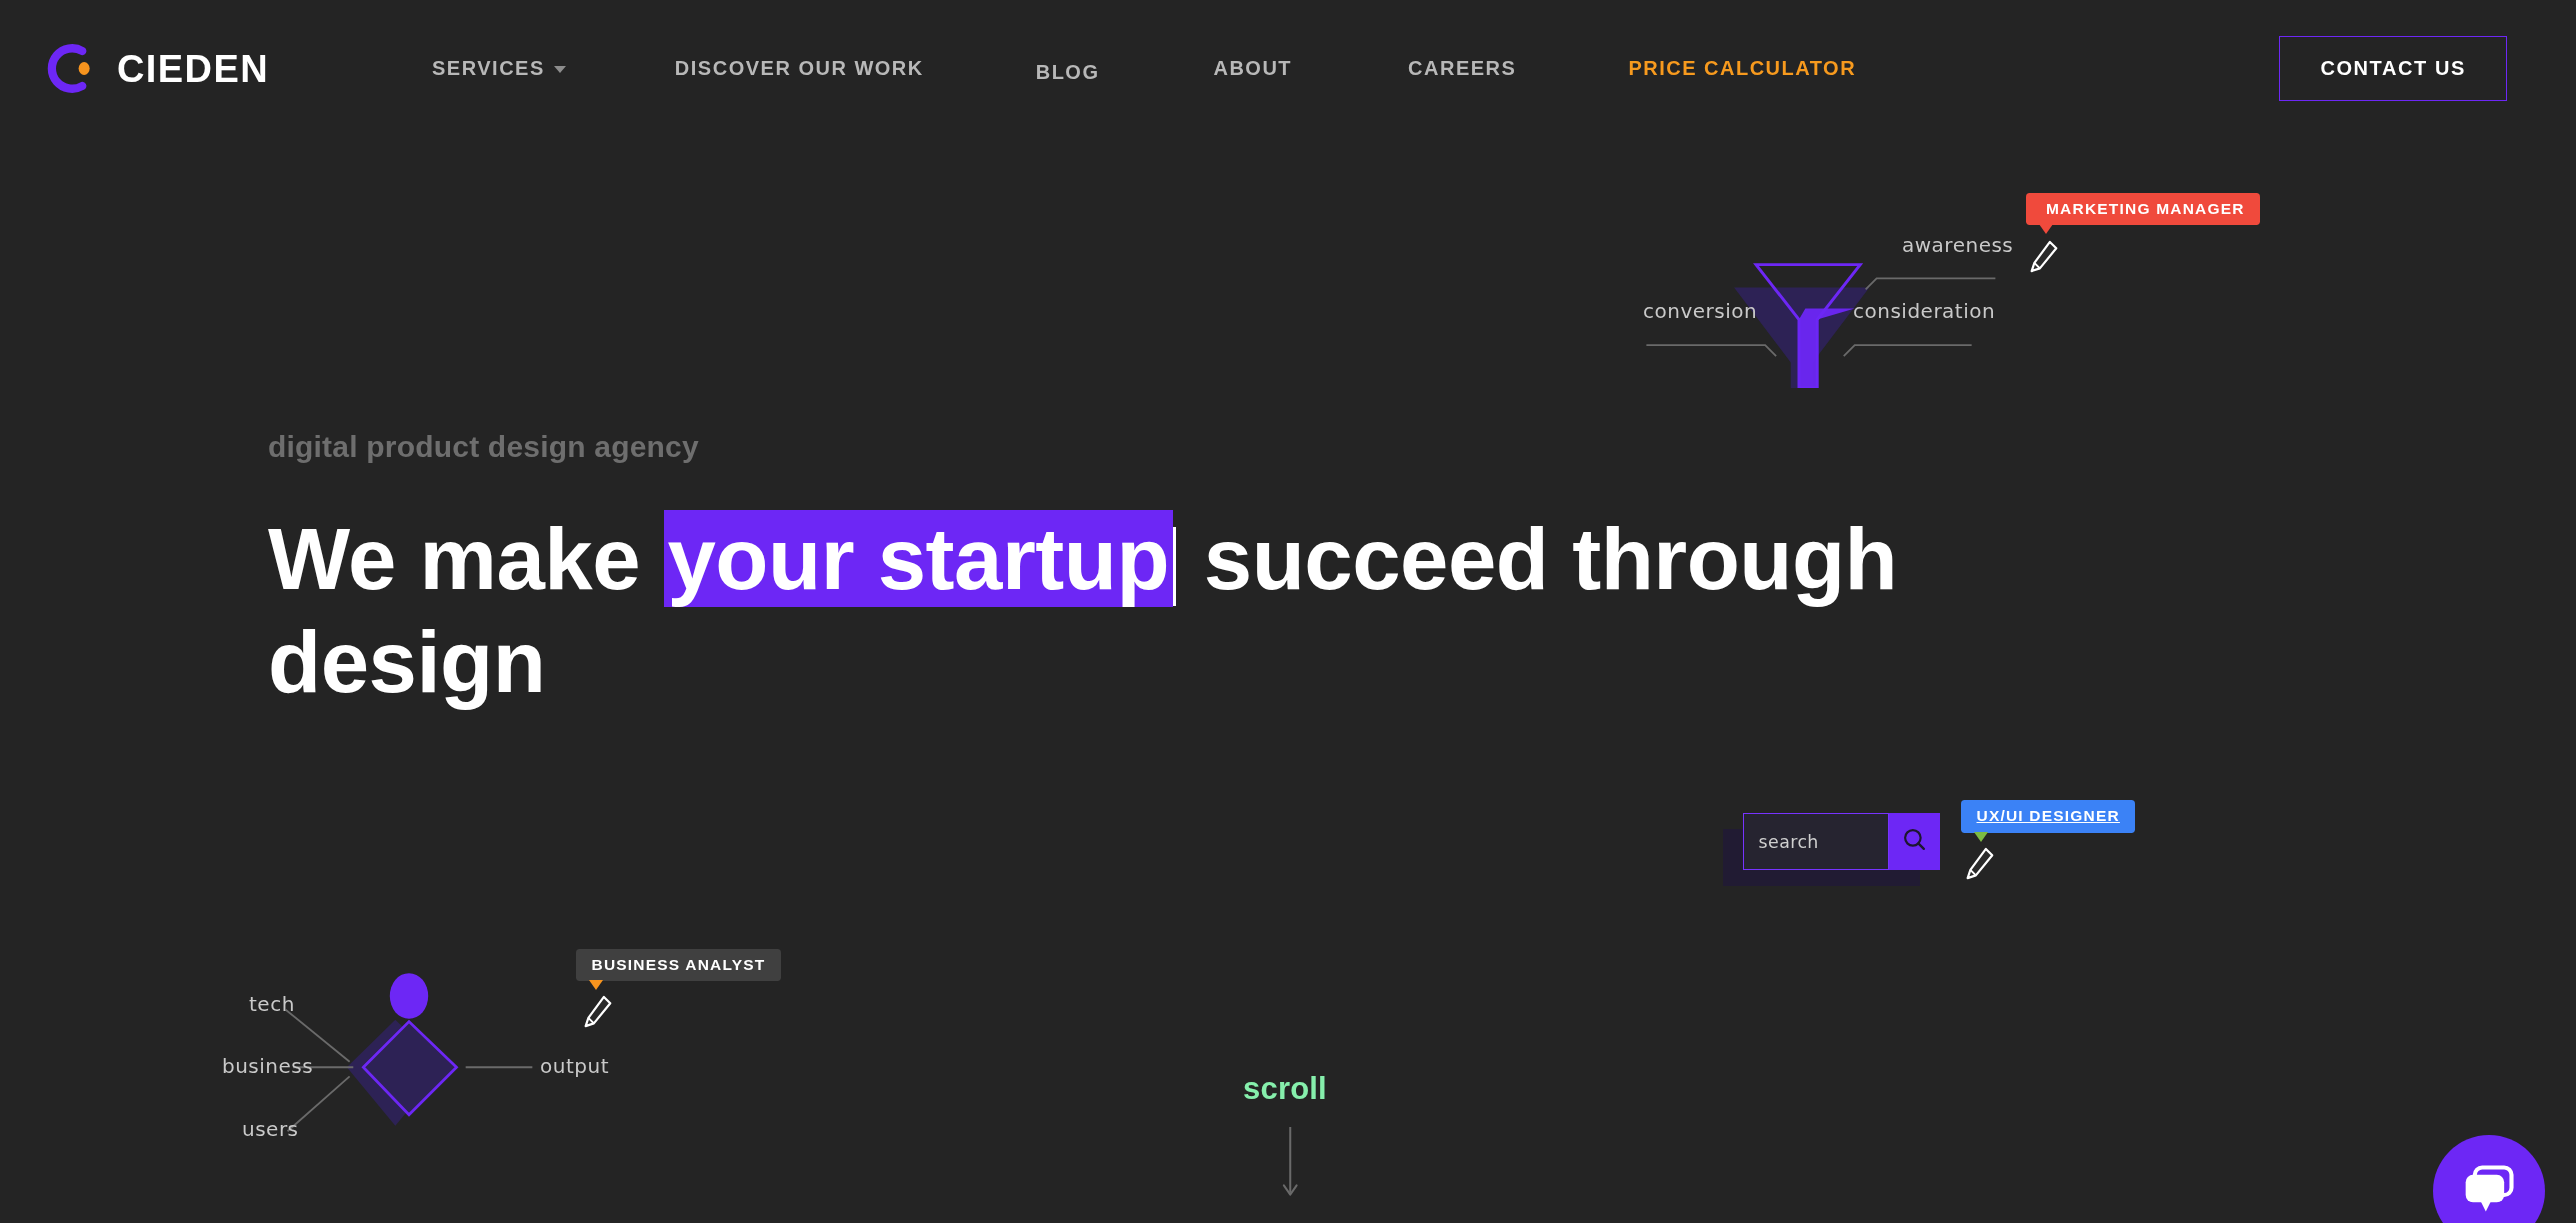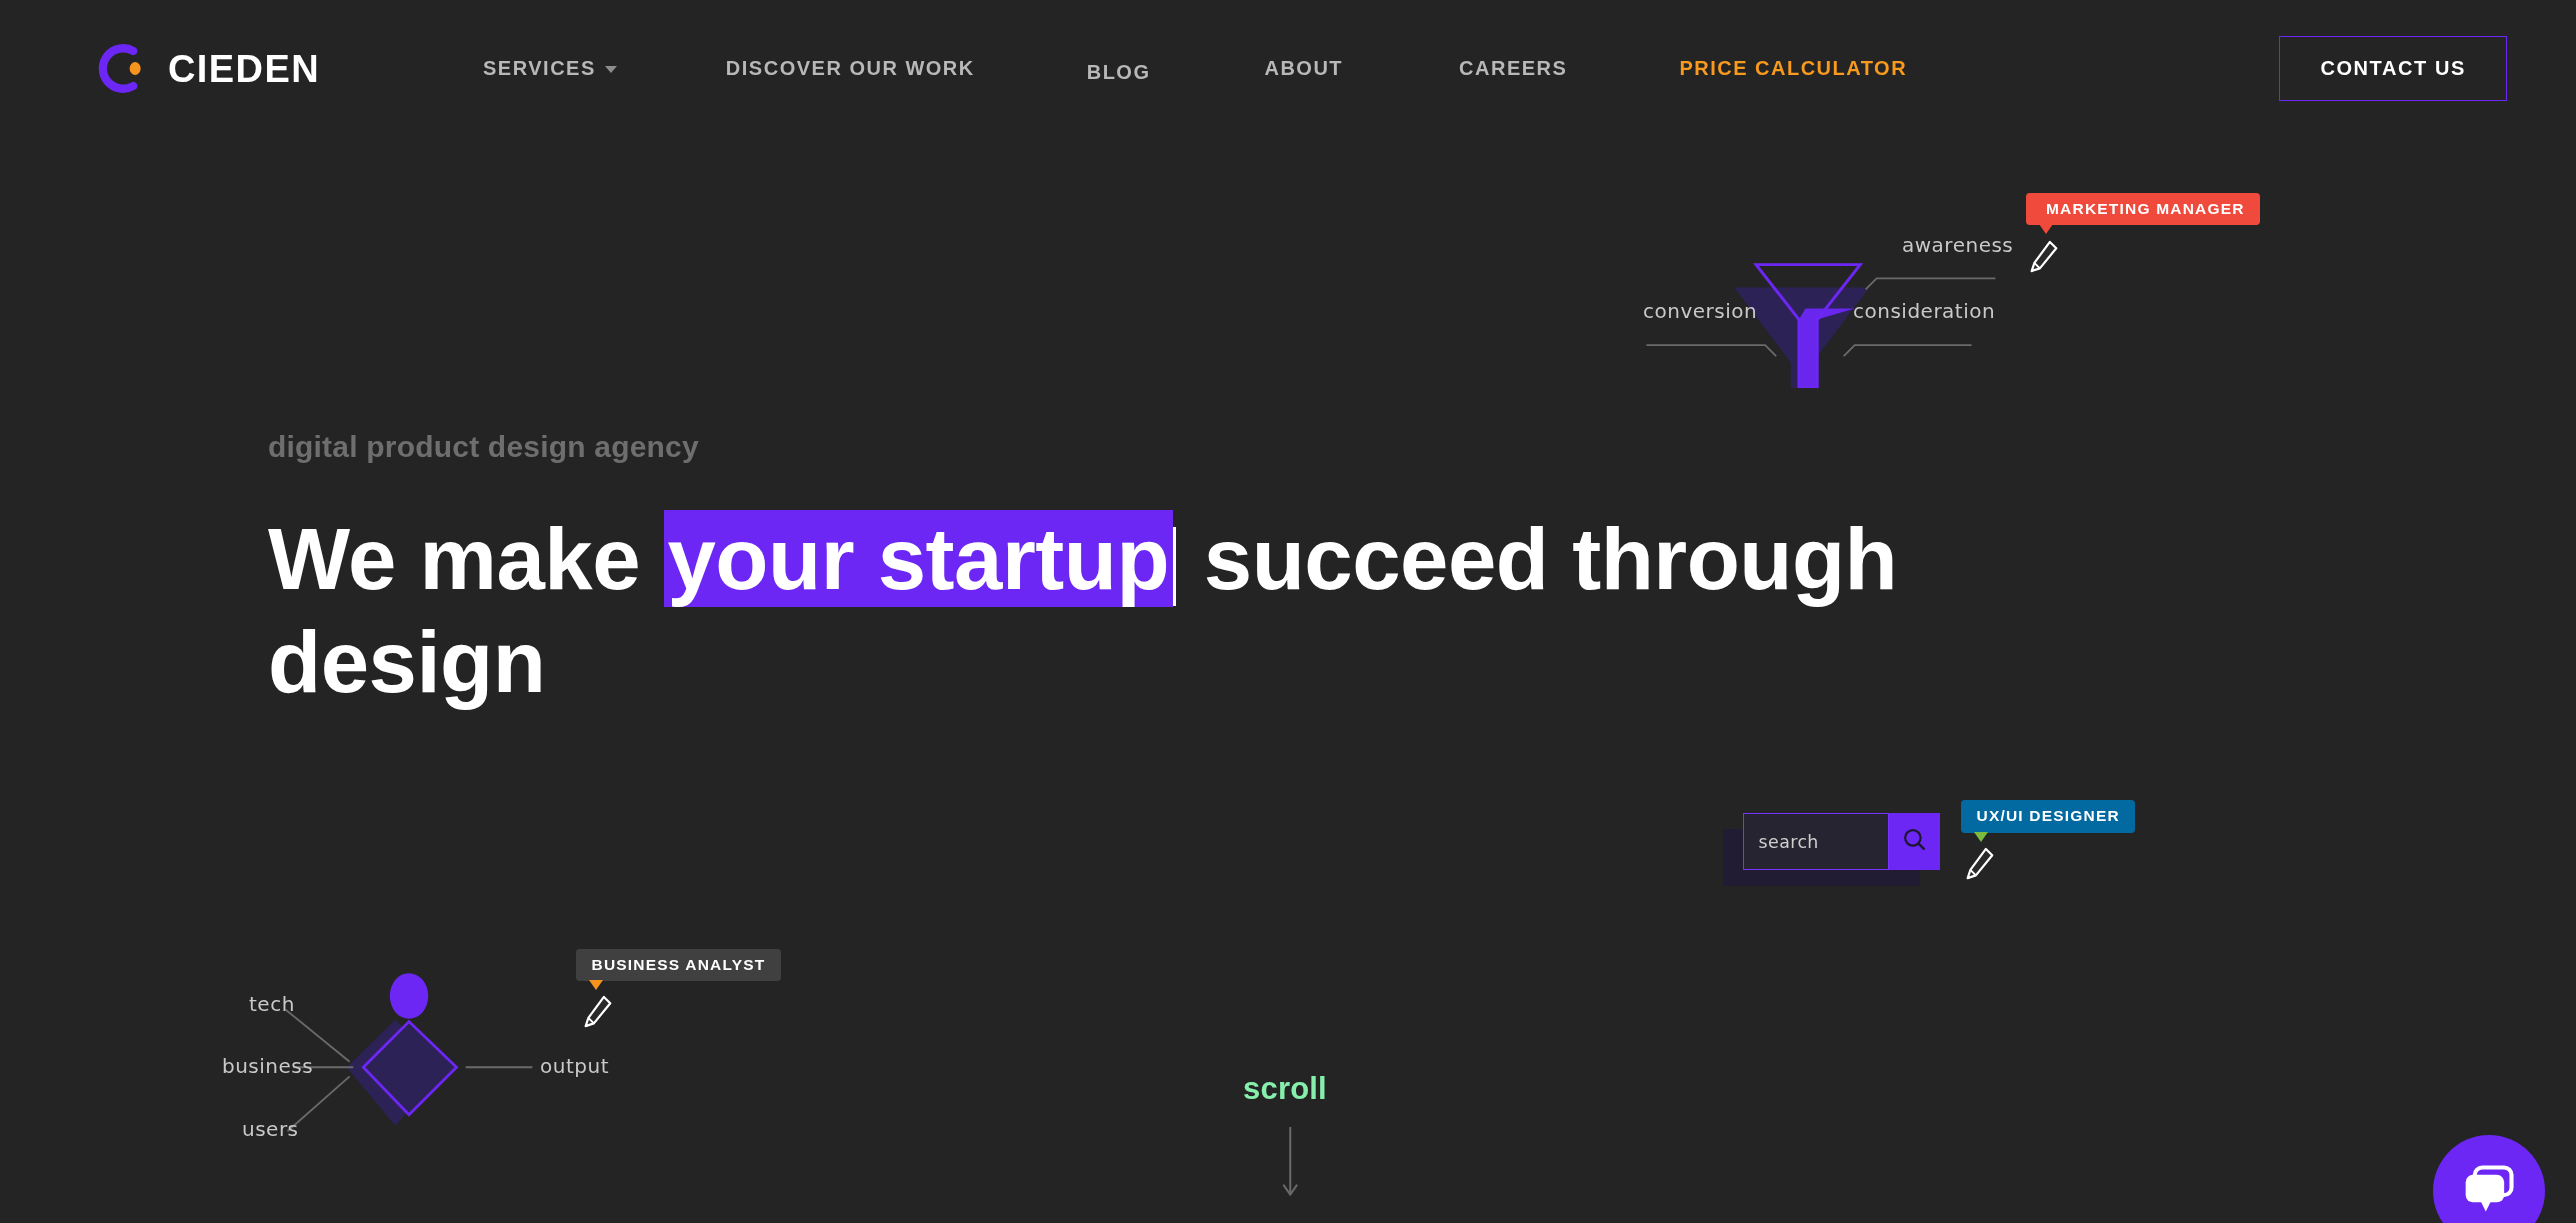--- a/index.html
+++ b/index.html
@@ -19,21 +19,21 @@
   }
 
   
   .header {
     position: absolute;
     top: 0; left: 0;
     width: 2576px;
     height: 137px;
     display: flex;
     align-items: center;
-    padding: 0 69px 0 91px;
+    padding: 0 69px 0 40px;
   }
 
   .logo {
     display: flex;
     align-items: center;
     gap: 20px;
     cursor: pointer;
   }
   .logo-mark { width: 57px; height: 57px; display: block; }
   .logo-text {
@@ -163,21 +163,21 @@
     position: absolute;
     left: 12.8px;
     bottom: -9.1px;
     width: 0; height: 0;
     border-left: 7.3px solid transparent;
     border-right: 7.3px solid transparent;
     border-top: 10px solid currentColor;
   }
   .badge-red    { background: #f04a3c; }
   .badge-red::after    { color: #f04a3c; }
-  .badge-green  { background: #0369a1; }
+  .badge-green  { background: #3b82f6; text-decoration: underline; }
   .badge-green::after  { color: #7cbb42; }
   .badge-orange { background: #404040; }
   .badge-orange::after { color: #f7941e; }
 
   .pencil-cursor { position: absolute; }
 
   
   .search-shadow {
     position: absolute;
     left: 0; top: 38px;

